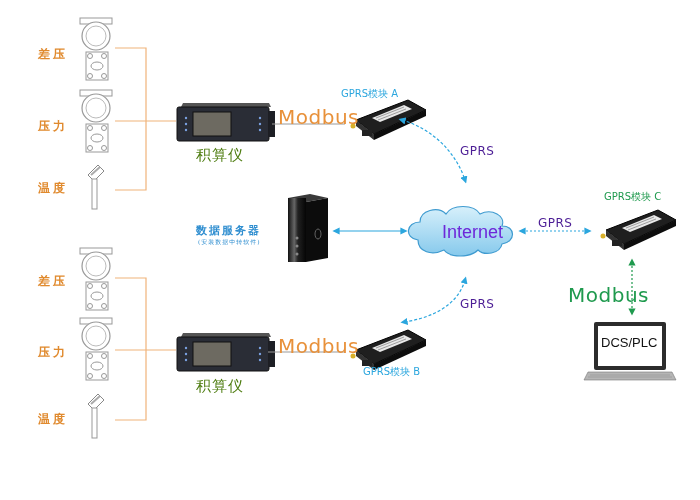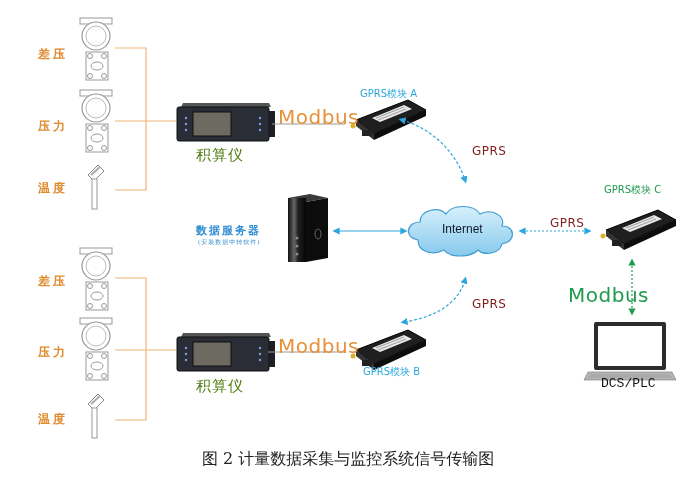--- a/index.html
+++ b/index.html
@@ -3,26 +3,26 @@
 <meta charset="utf-8">
 <style>
   html, body { margin: 0; padding: 0; background: #ffffff; }
   body { width: 700px; height: 500px; position: relative; overflow: hidden; font-family: "DejaVu Sans", sans-serif; }
   #stage { position: absolute; left: 0; top: 0; width: 568px; height: 500px; }
   .lbl { position: absolute; white-space: nowrap; }
   .sensor-label { font-family: "DejaVu Serif", serif; font-weight: bold; font-size: 12px; letter-spacing: 3px; color: #e08a2e; }
   .computer-label { font-size: 15px; color: #4d7c0f; letter-spacing: 1px; }
   .modbus-label { font-size: 20px; color: #e8913a; letter-spacing: 0.5px; }
   .gprs-mod-label { font-size: 10px; color: #2ba6de; }
-  .gprs-label { font-size: 12px; color: #7f1d1d; letter-spacing: 0.5px; margin-left: 12px; }
+  .gprs-label { font-size: 12px; color: #4c1d95; letter-spacing: 0.5px; }
   .server-title { font-family: Liberation Mono, monospace; font-weight: bold; font-size: 11px; color: #2f8ed0; letter-spacing: 2px; }
   .server-sub { font-family: "DejaVu Serif", serif; font-size: 6px; color: #2f8ed0; letter-spacing: 1px; }
   .caption { font-family: "DejaVu Serif", serif; font-size: 16px; color: #222; }
-  .dcs-label { font-size: 13px; color: #111; font-family: Liberation Mono, monospace; margin-top: 41px; }
-  .internet-label { font-size: 12px; color: #0f172a; font-family: "Liberation Sans", sans-serif; }
+  .dcs-label { font-size: 13px; color: #111; font-family: Liberation Sans, sans-serif; }
+  .internet-label { font-size: 18px; color: #6d28d9; font-family: "Liberation Sans", sans-serif; }
 </style>
 </head>
 <body>
 
 <div id="stage">
   <svg width="700" height="500" viewBox="0 0 700 500" style="position:absolute;left:0;top:0">
     <defs>
       <marker id="arrBlue" markerWidth="6" markerHeight="6" refX="3" refY="3" orient="auto-start-reverse">
         <path d="M0,0 L6,3 L0,6 Z" fill="#2ba6de"></path>
       </marker>
@@ -202,36 +202,35 @@
       <line x1="-6" y1="55" x2="78" y2="55" stroke="#888" stroke-width="0.5"></line>
     </g>
   </svg>
 
   <div class="lbl sensor-label" style="left:38px;top:46px">差压</div>
   <div class="lbl sensor-label" style="left:38px;top:118px">压力</div>
   <div class="lbl sensor-label" style="left:38px;top:180px">温度</div>
 
   <div class="lbl computer-label" style="left:196px;top:146px">积算仪</div>
   <div class="lbl modbus-label" style="left:278px;top:105px">Modbus</div>
-  <div class="lbl gprs-mod-label" style="left:360px;top:87px">GPRS模块 A</div>
+  <div class="lbl gprs-mod-label" style="left:341px;top:87px">GPRS模块 A</div>
   <div class="lbl gprs-label" style="left:460px;top:144px">GPRS</div>
 
   <div class="lbl sensor-label" style="left:38px;top:273px">差压</div>
   <div class="lbl sensor-label" style="left:38px;top:344px">压力</div>
   <div class="lbl sensor-label" style="left:38px;top:411px">温度</div>
 
   <div class="lbl computer-label" style="left:196px;top:377px">积算仪</div>
   <div class="lbl modbus-label" style="left:278px;top:334px">Modbus</div>
   <div class="lbl gprs-mod-label" style="left:363px;top:365px">GPRS模块 B</div>
   <div class="lbl gprs-label" style="left:460px;top:297px">GPRS</div>
 
   <div class="lbl server-title" style="left:196px;top:223px">数据服务器</div>
   <div class="lbl server-sub" style="left:198px;top:238px">(安装数据中转软件)</div>
 
   <div class="lbl internet-label" style="left:442px;top:222px">Internet</div>
 
   <div class="lbl gprs-label" style="left:538px;top:216px">GPRS</div>
-  <div class="lbl gprs-mod-label" style="left:604px;top:183px;color:#1f9a4e">GPRS模块 C</div>
+  <div class="lbl gprs-mod-label" style="left:604px;top:190px;color:#1f9a4e">GPRS模块 C</div>
   <div class="lbl modbus-label" style="left:568px;top:283px;color:#1f9a4e">Modbus</div>
   <div class="lbl dcs-label" style="left:601px;top:335px">DCS/PLC</div>
 
-  <div class="lbl caption" style="left:202px;top:449px">图 2 计量数据采集与监控系统信号传输图</div>
 </div>
 
 </body></html>

